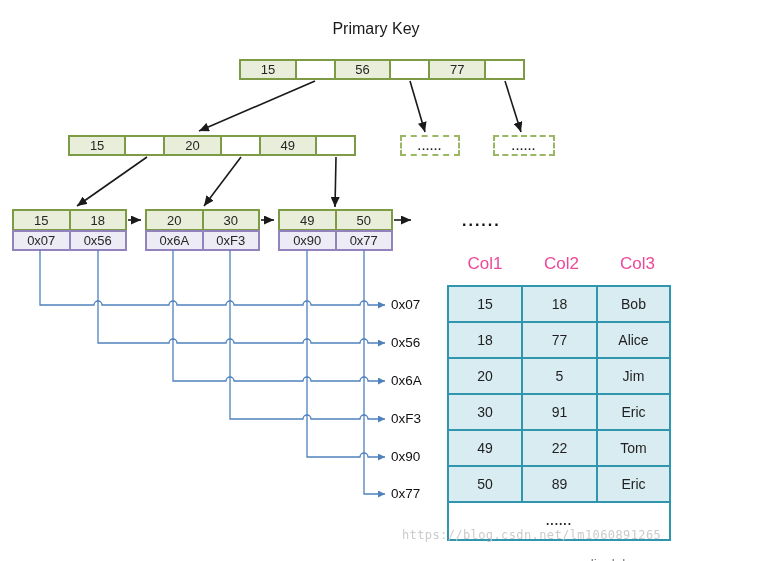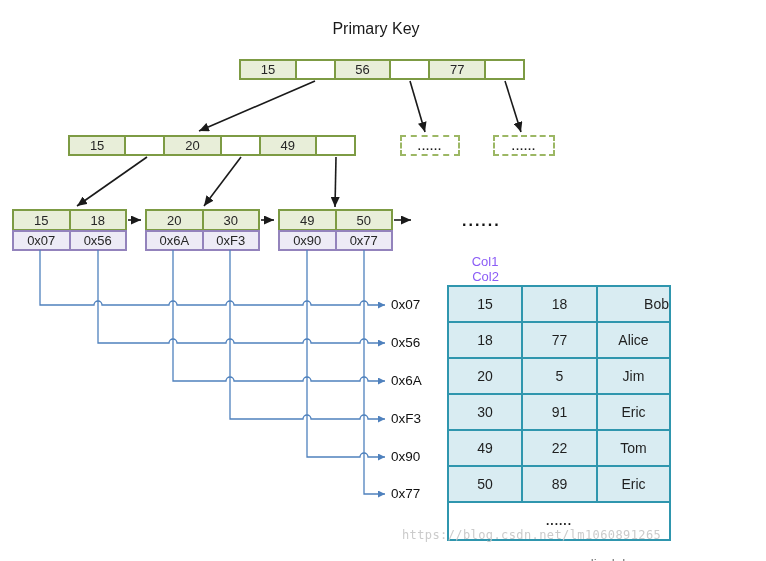--- a/index.html
+++ b/index.html
@@ -25,21 +25,21 @@
   .leaf .krow .cell{flex:1;background:#e8eed9;display:flex;align-items:center;justify-content:center;
     font-size:13px;border-right:2px solid #7d9b44;box-sizing:border-box;}
   .leaf .krow .cell:last-child{border-right:none;}
   .leaf .prow{display:flex;border:2px solid #9383bc;height:21px;box-sizing:border-box;margin-top:-1px;}
   .leaf .prow .cell{flex:1;background:#edebf6;display:flex;align-items:center;justify-content:center;
     font-size:13px;border-right:2px solid #9383bc;box-sizing:border-box;}
   .leaf .prow .cell:last-child{border-right:none;}
   .dots-big{font-size:16px;font-weight:bold;letter-spacing:2px;color:#111;}
   .ptr-label{font-size:13.5px;height:18px;line-height:18px;color:#111;}
   
-  .tbl-headers{width:228px;display:flex;font-size:13px;color:#8b5cf6;flex-direction:column;}
+  .tbl-headers{width:228px;display:flex;font-size:17px;color:#ec4899;}
   .tbl-headers span{text-align:center;}
   table.data{border-collapse:collapse;}
   table.data td{border:2px solid #2f96ae;background:#d9ecf2;text-align:center;
     font-size:14px;color:#1f1f1f;padding:0;}
   table.data td.lastrow{background:#ffffff;font-weight:bold;font-size:12px;letter-spacing:1px;}
   .wm-csdn{font-family:"DejaVu Sans Mono","Liberation Mono",monospace;font-size:12px;
     color:#cbcbcb;letter-spacing:0.4px;white-space:nowrap;z-index:10;}
   .wm-cl{font-size:13.5px;color:#787878;z-index:11;}
   svg.connectors{position:absolute;left:0;top:0;z-index:5;pointer-events:none;}
 </style>
@@ -149,21 +149,21 @@
     <span style="width:76px;">Col1</span>
     <span style="width:77px;">Col2</span>
     <span style="width:75px;">Col3</span>
   </div>
 
   <table class="abs data" style="left:447px;top:285px;">
     <tbody>
       <tr>
         <td style="width:72px;height:34px;">15</td>
         <td style="width:73px;">18</td>
-        <td style="width:71px;text-align:right;">Bob</td>
+        <td style="width:71px;">Bob</td>
       </tr>
       <tr>
         <td style="height:34px;">18</td>
         <td>77</td>
         <td>Alice</td>
       </tr>
       <tr>
         <td style="height:34px;">20</td>
         <td>5</td>
         <td>Jim</td>

